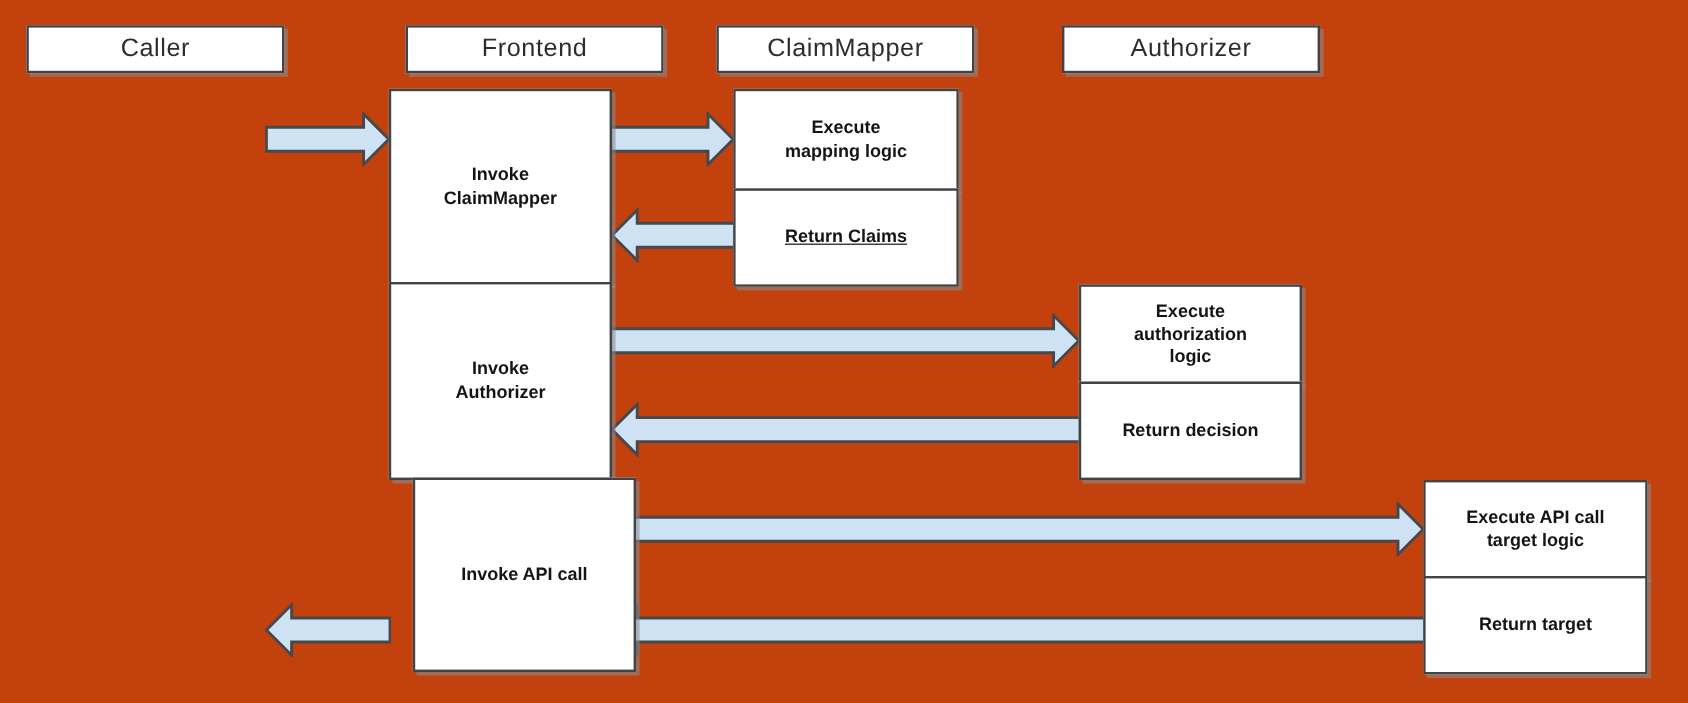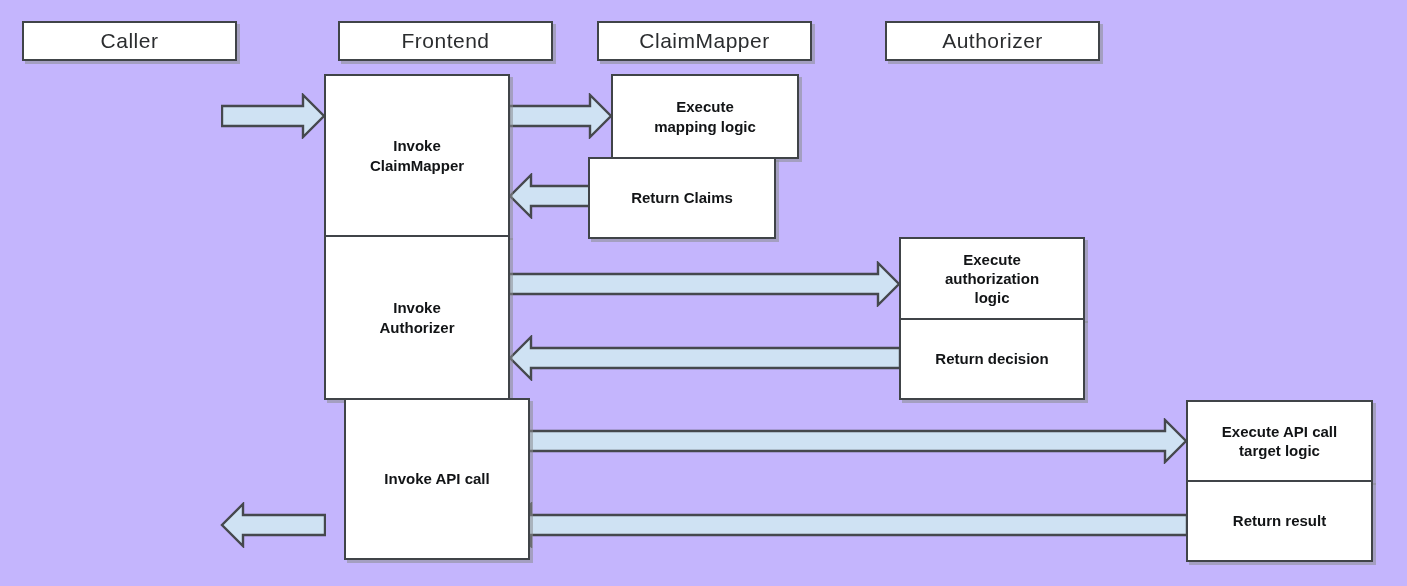--- a/index.html
+++ b/index.html
@@ -4,21 +4,21 @@
 <style>
   html, body {
     margin: 0;
     padding: 0;
     background: #000000;
   }
   .canvas {
     position: relative;
     width: 1407px;
     height: 586px;
-    background: #c4b5fd;
+    background: #c2410c;
     font-family: "Liberation Sans", sans-serif;
     overflow: hidden;
   }
   .box {
     position: absolute;
     background: #ffffff;
     border: 2px solid #404448;
     box-sizing: border-box;
     display: flex;
     align-items: center;
@@ -61,21 +61,21 @@
   
   #box-caller { left: 37px; top: 74px; width: 185px; height: 486px; }
 
   
   #box-fe-1 { left: 324px; top: 74px;  width: 186px; height: 163px; }
   #box-fe-2 { left: 324px; top: 235px; width: 186px; height: 165px; }
   #box-fe-3 { left: 324px; top: 398px; width: 186px; height: 162px; margin-left: 20px; }
 
   
   #box-cm-1 { left: 611px; top: 74px;  width: 188px; height: 85px; }
-  #box-cm-2 { left: 588px; top: 157px; width: 188px; height: 82px; }
+  #box-cm-2 { left: 611px; top: 157px; width: 188px; height: 82px; text-decoration: underline; }
 
   
   #box-az-1 { left: 899px; top: 237px; width: 186px; height: 83px; }
   #box-az-2 { left: 899px; top: 318px; width: 186px; height: 82px; }
 
   
   #box-ct-1 { left: 1186px; top: 400px; width: 187px; height: 82px; }
   #box-ct-2 { left: 1186px; top: 480px; width: 187px; height: 82px; }
 
   
@@ -109,21 +109,21 @@
 mapping logic</div>
   <div class="box action-box" id="box-cm-2">Return Claims</div>
 
   <div class="box action-box" id="box-az-1">Execute
 authorization
 logic</div>
   <div class="box action-box" id="box-ct-1">Execute API call
 target logic</div>
 
   <div class="box action-box" id="box-az-2">Return decision</div>
-  <div class="box action-box" id="box-ct-2">Return result</div>
+  <div class="box action-box" id="box-ct-2">Return target</div>
 
   <svg class="arrow" id="arr-1" width="105" height="46">
     <polygon points="1,13 82,13 82,2 103,23 82,44 82,33 1,33"></polygon>
   </svg>
   <svg class="arrow" id="arr-2" width="105" height="46">
     <polygon points="1,13 82,13 82,2 103,23 82,44 82,33 1,33"></polygon>
   </svg>
   <svg class="arrow" id="arr-3" width="105" height="46">
     <polygon points="104,13 23,13 23,2 2,23 23,44 23,33 104,33"></polygon>
   </svg>

